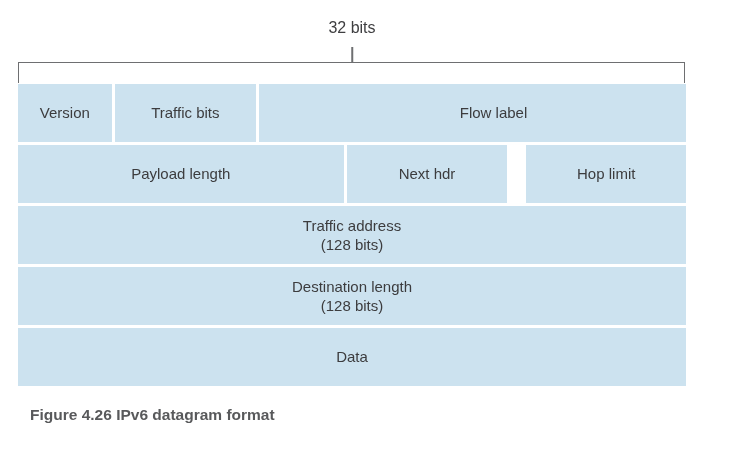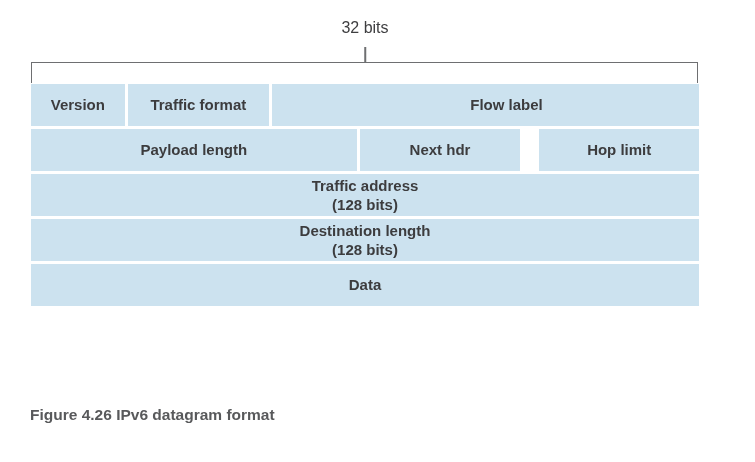--- a/index.html
+++ b/index.html
@@ -11,21 +11,21 @@
     position: relative;
     overflow: hidden;
     --cell-bg: #cce2ef;
     --cell-text: #3c3c3e;
     --bracket: #6e6f71;
     --caption-text: #58595b;
     --label-text: #3e3e40;
   }
   .figure {
     position: absolute;
-    left: 31px;
+    left: 18px;
     top: 0;
     width: 668px;
     height: 462px;
   }
   .bits-label {
     position: absolute;
     top: 19px;
     left: 0;
     width: 100%;
     text-align: center;
@@ -56,22 +56,21 @@
     top: 84px;
     left: 0;
     width: 668px;
     display: flex;
     flex-direction: column;
     gap: 3px;
   }
   .row {
     display: flex;
     gap: 3px;
-    height: 42px;
-    font-weight: bold;
+    height: 58px;
   }
   .cell {
     background: var(--cell-bg);
     color: var(--cell-text);
     font-size: 15px;
     line-height: 1.3;
     display: flex;
     flex-direction: column;
     align-items: center;
     justify-content: center;
@@ -93,21 +92,21 @@
 <div class="figure">
   <div class="bits-label">32 bits</div>
   <div class="center-tick"></div>
   <div class="bracket"></div>
   <div class="rows">
       <div class="row">
         <div class="cell" style="flex: 15.1 0 0px;">
           <div>Version</div>
         </div>
         <div class="cell" style="flex: 22.8 0 0px;">
-          <div>Traffic format</div>
+          <div>Traffic bits</div>
         </div>
         <div class="cell" style="flex: 62.1 0 0px; padding-left: 42px;">
           <div>Flow label</div>
         </div>
       </div>
       <div class="row">
         <div class="cell" style="flex: 50.4 0 0px;">
           <div>Payload length</div>
         </div>
         <div class="cell" style="flex: 24.9 0 0px;">

